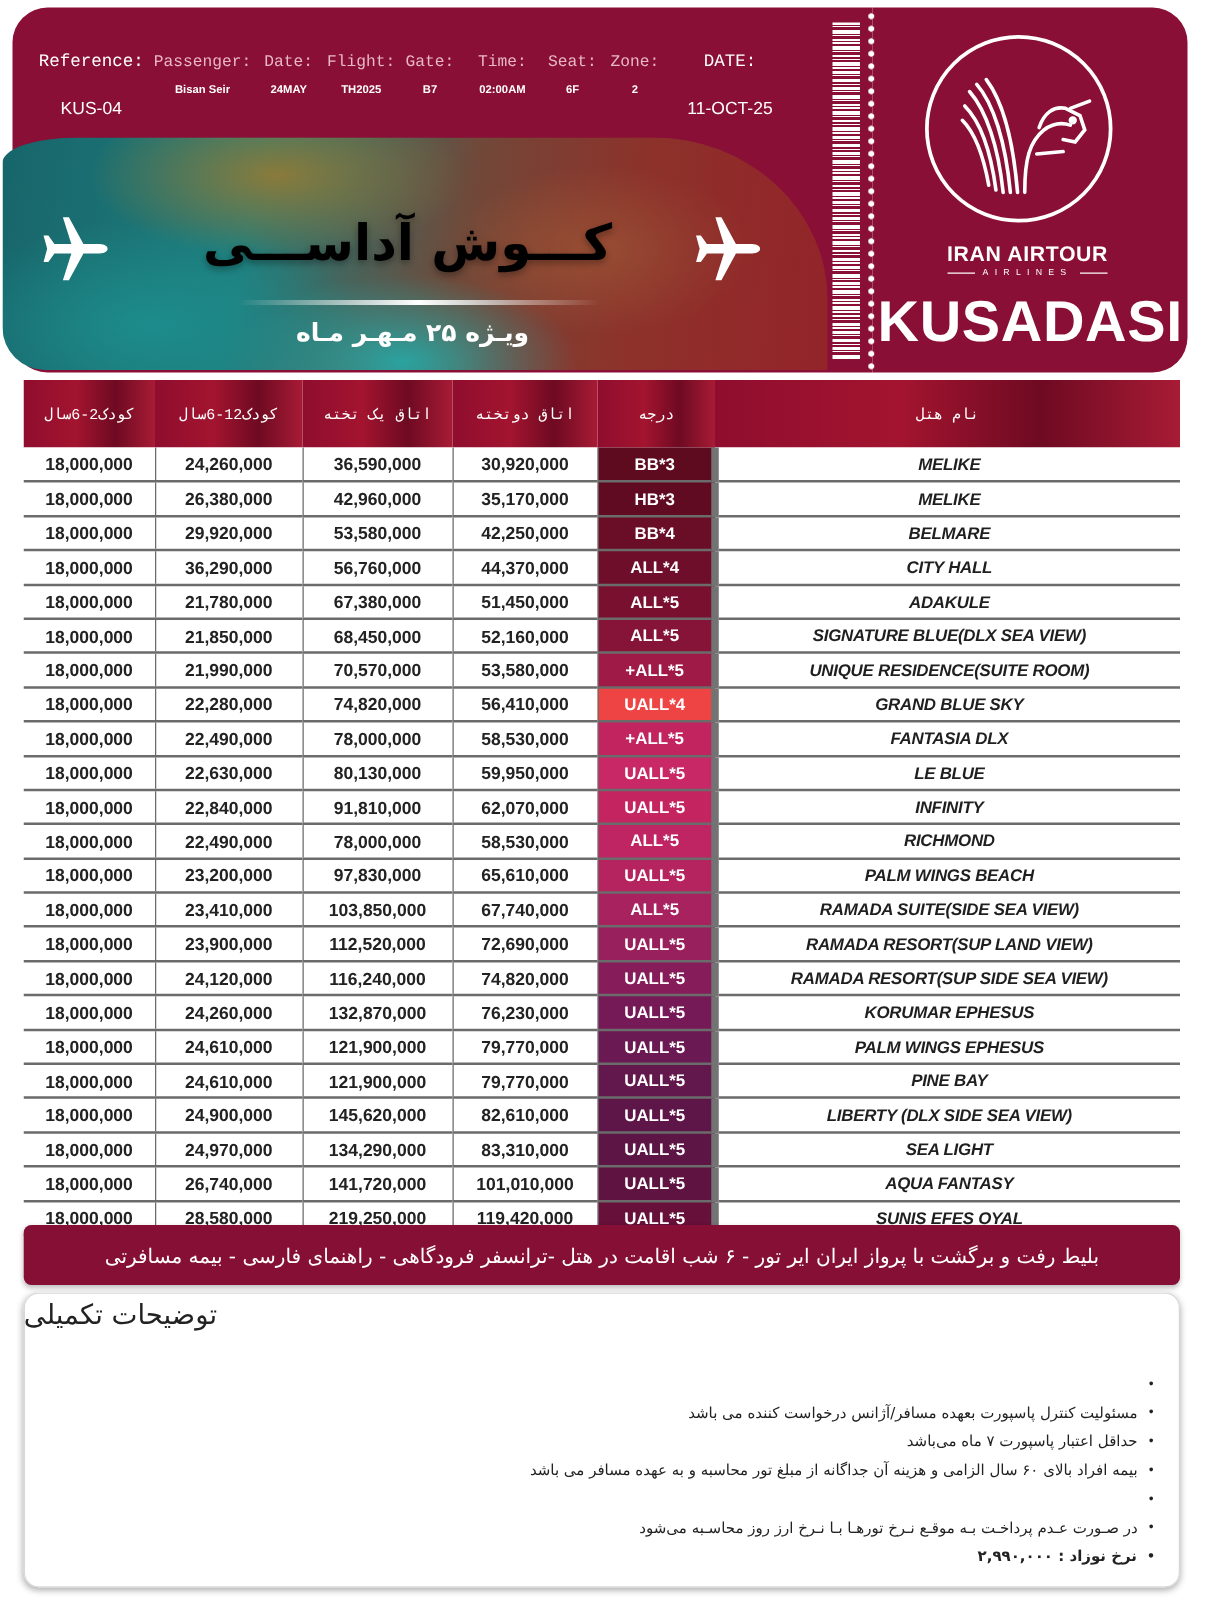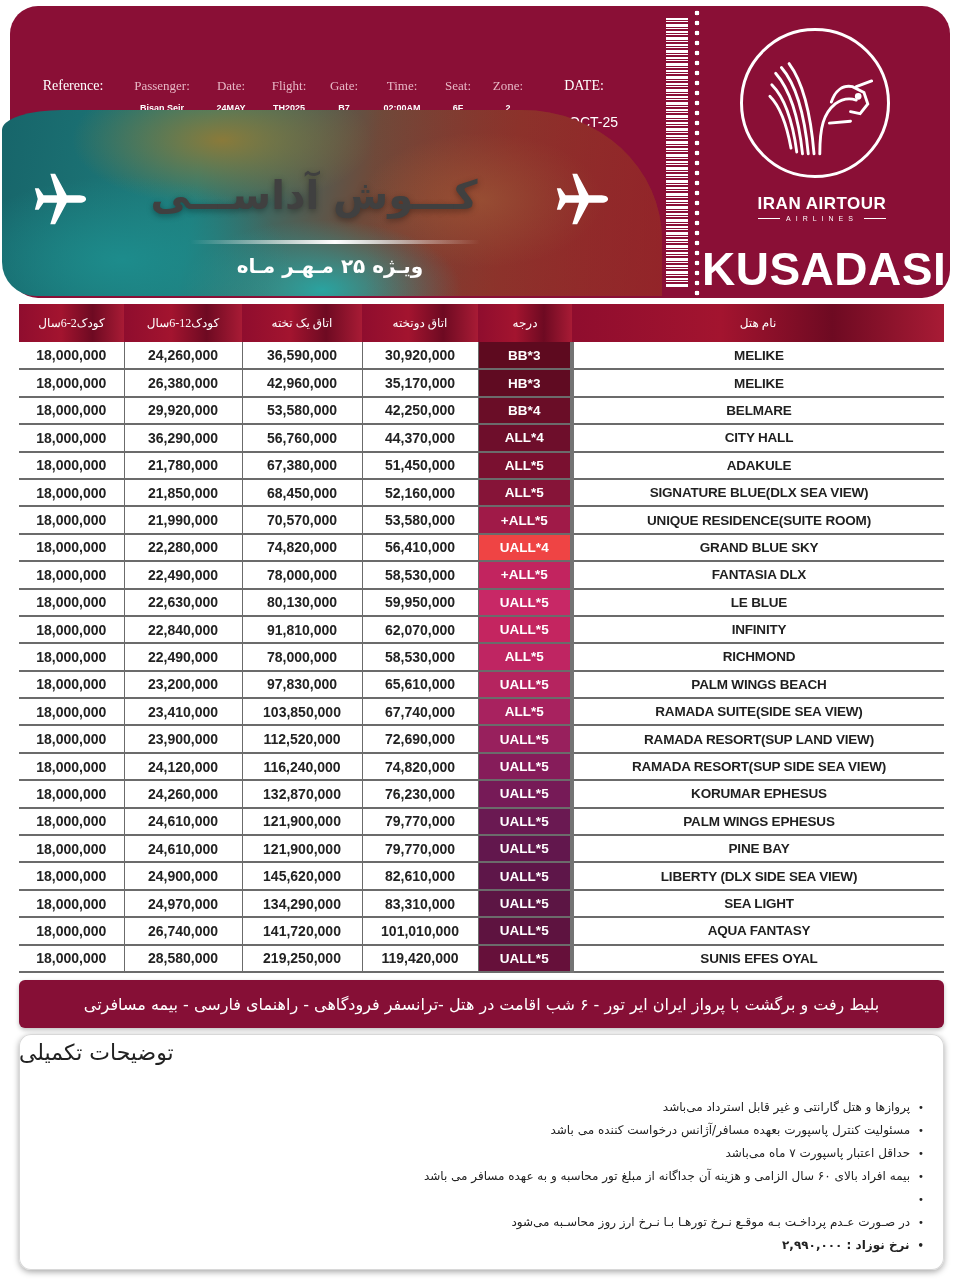--- a/index.html
+++ b/index.html
@@ -21,21 +21,21 @@
     background-size: 14px 10px; background-repeat: repeat-y; background-position: center top;
   }
   .barcode {
     position: absolute; left: 666px; top: 18px; width: 22px; height: 270px;
     background: repeating-linear-gradient(180deg,
       #ffffff 0 2px, #8a0f36 2px 3px, #ffffff 3px 4px, #8a0f36 4px 6px,
       #ffffff 6px 9px, #8a0f36 9px 10px, #ffffff 10px 11px, #8a0f36 11px 13px);
   }
   .ref-row { position: absolute; top: 42px; left: 24px; display: flex; gap: 0; color: #fff; }
   .ref-cell { text-align: center; }
-  .ref-label { font-size: 13px; color: #e8b8c6; font-family: Liberation Serif, serif; margin-top: 36px; }
+  .ref-label { font-size: 13px; color: #e8b8c6; font-family: Liberation Mono, monospace; }
   .ref-val { font-size: 9px; font-weight: bold; color: #ffffff; margin-top: 9px; }
   .ref-cell.big .ref-label { font-size: 14px; color: #ffffff; }
   .ref-cell.big .ref-val { font-size: 14px; font-weight: normal; margin-top: 20px; }
 
   .photo {
     position: absolute; left: 2px; top: 110px; width: 660px; height: 186px;
     border-radius: 60px 140px 0 34px / 20px 130px 0 34px;
     background:
       radial-gradient(ellipse 240px 120px at 120px 150px, #1d8c8c 0%, rgba(29,140,140,0.0) 70%),
       radial-gradient(ellipse 200px 100px at 320px 180px, #2aa3a0 0%, rgba(42,163,160,0) 70%),
@@ -44,22 +44,22 @@
       linear-gradient(100deg, #17656a 0%, #1f7d7c 30%, #6f4a3a 55%, #8c3a2c 75%, #9b2c2a 100%);
     overflow: hidden;
   }
   .photo::after {
     content: ""; position: absolute; inset: 0;
     background: linear-gradient(90deg, rgba(0,0,0,0) 55%, rgba(140,30,40,0.55) 100%);
   }
   .plane { position: absolute; width: 58px; height: 58px; z-index: 2; }
   .plane svg { width: 100%; height: 100%; }
   .hero-title {
-    position: absolute; left: 144px; top: 172px; width: 340px; text-align: center;
-    color: #404040; font-size: 40px; font-weight: bold; z-index: 3;
+    position: absolute; left: 156px; top: 172px; width: 340px; text-align: center;
+    color: #000000; font-size: 40px; font-weight: bold; z-index: 3;
     font-family: "DejaVu Sans", sans-serif; letter-spacing: 1px;
     text-shadow: 0 2px 6px rgba(0,0,0,0.35);
   }
   .hero-line {
     position: absolute; left: 190px; top: 240px; width: 290px; height: 4px; z-index: 3;
     background: linear-gradient(90deg, rgba(255,255,255,0) 0%, #ffffff 50%, rgba(255,255,255,0) 100%);
   }
   .hero-sub {
     position: absolute; left: 190px; top: 254px; width: 280px; text-align: center; z-index: 3;
     color: #ffffff; font-size: 20px; font-weight: bold; font-family: "DejaVu Sans", sans-serif;
@@ -68,44 +68,44 @@
   .logo-circle {
     position: absolute; left: 740px; top: 28px; width: 150px; height: 150px;
     border: 3px solid #ffffff; border-radius: 50%;
   }
   .logo-circle svg { width: 100%; height: 100%; }
   .brand { position: absolute; left: 712px; top: 194px; width: 220px; text-align: center; color: #ffffff; }
   .brand-name { font-size: 17px; font-weight: bold; letter-spacing: 0.5px; }
   .brand-sub { font-size: 7px; letter-spacing: 5px; margin-top: 1px; display: flex; align-items: center; justify-content: center; gap: 6px; }
   .brand-sub::before, .brand-sub::after { content: ""; width: 22px; height: 1px; background: #fff; }
   .city {
-    position: absolute; left: 702px; top: 242px; width: 244px; text-align: center;
+    position: absolute; left: 702px; top: 230px; width: 244px; text-align: center;
     color: #ffffff; font-size: 46px; font-weight: bold; letter-spacing: 0.5px;
     font-family: "Liberation Sans", sans-serif;
   }
 
   
   .price-table {
     position: absolute; left: 19px; top: 304px; width: 925px;
     border-collapse: collapse; table-layout: fixed; direction: rtl;
   }
   .price-table th {
-    height: 38px; color: #ffffff; font-size: 12px; font-weight: normal;
-    font-family: Liberation Serif, serif;
+    height: 54px; color: #ffffff; font-size: 12px; font-weight: normal;
+    font-family: Liberation Mono, monospace;
     background: linear-gradient(90deg, #8f0d2e 0%, #a3142f 40%, #6e0a22 70%, #a81b35 100%);
   }
   .price-table th:first-child { text-align: center; }
   .price-table td {
     height: 27.4px; border-bottom: 2px solid #6b6b6b; border-left: 1px solid #6b6b6b;
     text-align: center; font-size: 14px; font-weight: bold; color: #222222;
     font-family: "Liberation Sans", sans-serif; background: #ffffff;
   }
   .price-table td.hotel { font-size: 13.5px; color: #1f1f1f; letter-spacing: -0.2px; }
   .price-table td.grade { color: #ffffff; font-size: 13.5px; border-left: 1px solid #6b6b6b; }
-  .price-table tr td:first-child { border-left: 4px solid #737373; }
+  .price-table tr td:first-child { border-left: 6px solid #737373; font-style: italic; }
   .price-table tr td:last-child { border-left: none; }
 
   
   .services-banner {
     position: absolute; left: 19px; top: 980px; width: 925px; height: 48px;
     background: #860f36; border-radius: 6px; color: #ffffff;
     font-family: "DejaVu Sans", sans-serif; font-size: 16px;
     display: flex; align-items: center; justify-content: center; direction: rtl;
     box-shadow: 0 2px 4px rgba(0,0,0,0.25);
   }
@@ -423,21 +423,20 @@
     </tbody>
 </table>
 
 <div class="services-banner">بلیط رفت و برگشت با پرواز ایران ایر تور - ۶ شب اقامت در هتل -ترانسفر فرودگاهی - راهنمای فارسی - بیمه مسافرتی</div>
 
 <div class="notes-box">
   <div class="notes-title">توضیحات تکمیلی</div>
   <ul class="notes-list" id="notes-list">
       <li>
         <span class="bullet">•</span>
-        <span>پروازها و هتل گارانتی و غیر قابل استرداد می‌باشد</span>
       </li>
       <li>
         <span class="bullet">•</span>
         <span>مسئولیت کنترل پاسپورت بعهده مسافر/آژانس درخواست کننده می باشد</span>
       </li>
       <li>
         <span class="bullet">•</span>
         <span>حداقل اعتبار پاسپورت ۷ ماه می‌باشد</span>
       </li>
       <li>

